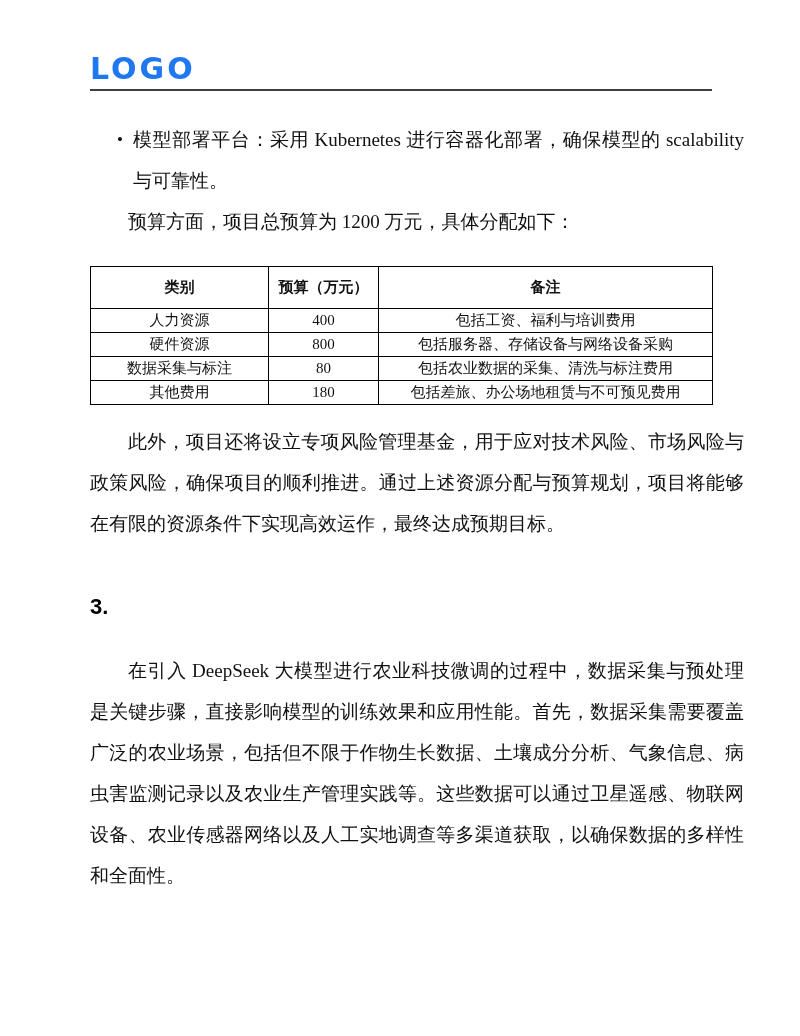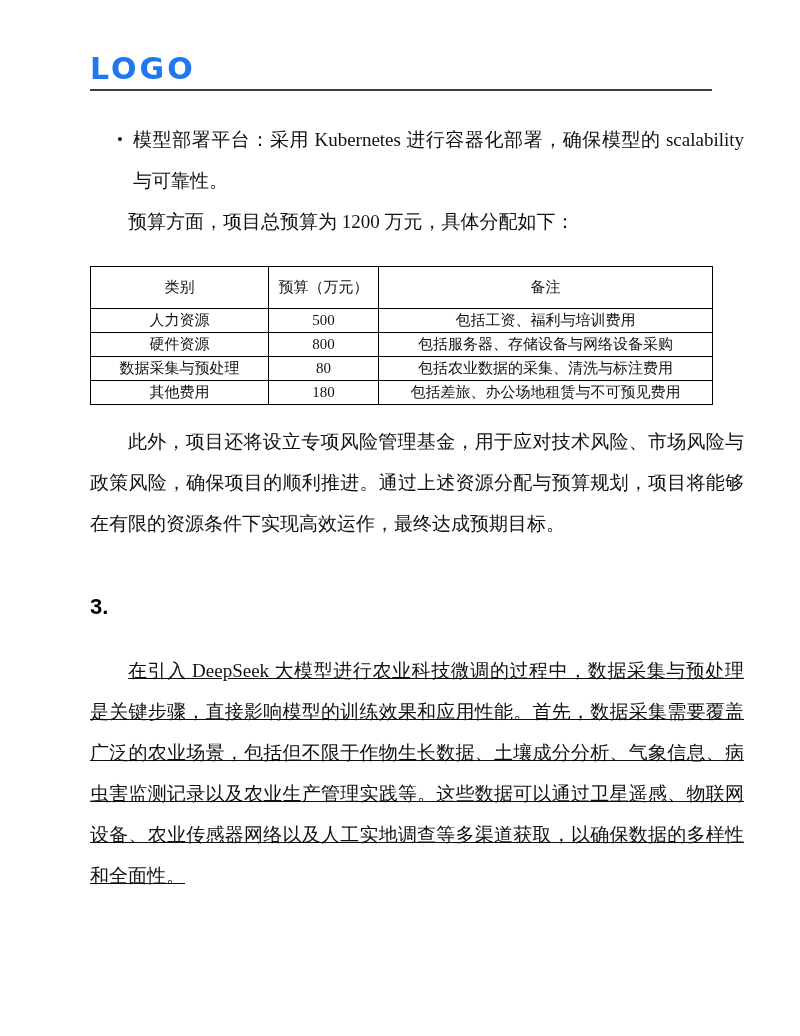--- a/index.html
+++ b/index.html
@@ -68,41 +68,40 @@
   table.budget col.c3{width:334px;}
   table.budget th,table.budget td{
     border:1px solid #000;
     text-align:center;
     vertical-align:middle;
     height:24px;
     padding:0 2px;
     font-weight:normal;
   }
   table.budget th{
-    font-weight:normal;
+    font-weight:bold;
     height:42px;
     margin-left:26px;
   }
   .para{
     margin:16px 0 0 0;
     text-indent:2em;
   }
   .section-heading{
     margin-top:48px;
     font-family:"Liberation Sans","DejaVu Sans",sans-serif;
     font-weight:bold;
     font-size:22px;
     line-height:30px;
     color:#000;
     display:flex;
   }
   .section-number{margin-right:14px;}
   .para-2{
     margin-top:28px;
-    text-decoration:underline;
   }
 </style>
 </head>
 <body>
 
 <div class="page">
 
   <div class="logo">LOGO</div>
 
   <hr class="header-rule">
@@ -124,30 +123,30 @@
     <thead>
       <tr>
         <th>类别</th>
         <th>预算（万元）</th>
         <th>备注</th>
       </tr>
     </thead>
     <tbody>
       <tr>
         <td>人力资源</td>
-        <td>500</td>
+        <td>400</td>
         <td>包括工资、福利与培训费用</td>
       </tr>
       <tr>
         <td>硬件资源</td>
         <td>800</td>
         <td>包括服务器、存储设备与网络设备采购</td>
       </tr>
       <tr>
-        <td>数据采集与预处理</td>
+        <td>数据采集与标注</td>
         <td>80</td>
         <td>包括农业数据的采集、清洗与标注费用</td>
       </tr>
       <tr>
         <td>其他费用</td>
         <td>180</td>
         <td>包括差旅、办公场地租赁与不可预见费用</td>
       </tr>
     </tbody>
   </table>

